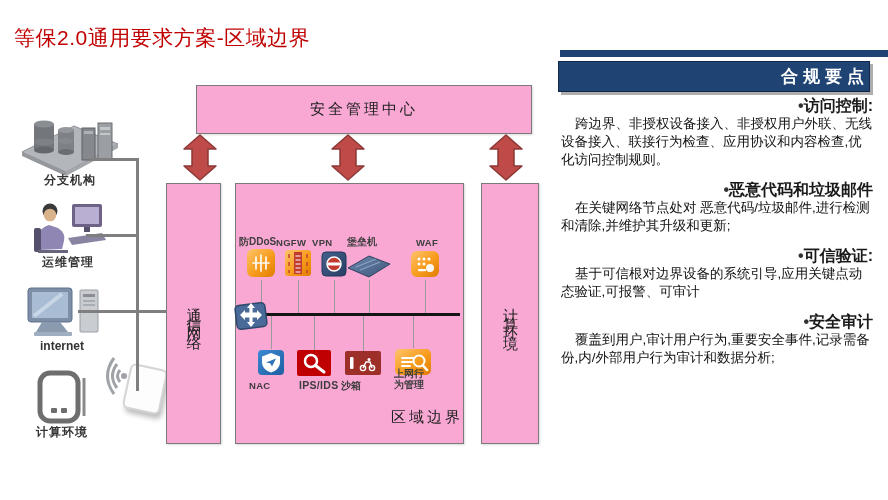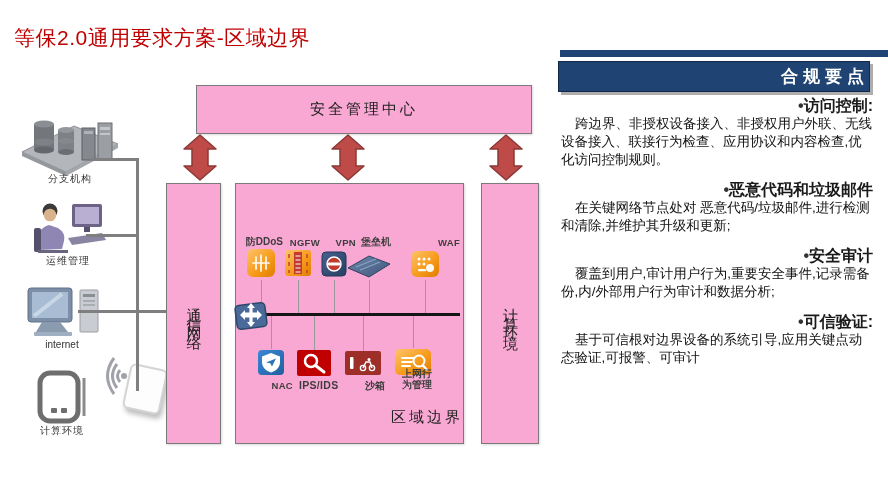--- a/index.html
+++ b/index.html
@@ -7,23 +7,23 @@
          font-family:"Liberation Sans","DejaVu Sans",sans-serif;color:#1a1a1a;}
   .abs{position:absolute;}
   #title{left:14px;top:24px;font-size:21px;font-weight:normal;color:#C00000;letter-spacing:.5px;}
   .obox{background:#f9a8d4;border:1.5px solid #7a7a7a;box-shadow:1px 1px 2px rgba(0,0,0,.15);}
   .hcenter{display:flex;align-items:center;justify-content:center;}
   .vtext{writing-mode:vertical-rl;text-orientation:upright;letter-spacing:9px;font-size:15px;color:#222;}
   .boxlabel{font-size:15px;letter-spacing:3px;color:#222;}
   .gline{background:#7f7f7f;}
   .thinline{background:#9a9a9a;width:1px;}
   .busline{background:#151515;}
-  .devlabel{font-size:9.5px;font-weight:bold;color:#3d3d3d;text-align:right;line-height:11px;letter-spacing:.3px;}
+  .devlabel{font-size:9.5px;font-weight:bold;color:#3d3d3d;text-align:left;line-height:11px;letter-spacing:.3px;}
   .cjklabel{font-size:10px;font-weight:bold;letter-spacing:0;}
-  .nodelabel{font-size:10px;color:#333;text-align:center;letter-spacing:1px;}
+  .nodelabel{font-size:12px;color:#333;text-align:center;letter-spacing:1px;font-weight:bold;}
   
   #panel-topbar{left:560px;top:50px;width:328px;height:7px;background:#1F4473;}
   #panel-header{left:558px;top:61px;width:310px;height:29px;background:#1F4473;border:1px solid #13294A;
                 box-shadow:3px 3px 0 #ADADAD;color:#fff;font-weight:bold;font-size:17px;letter-spacing:5px;justify-content:flex-end;}
   #panel-list{left:561px;top:97px;width:312px;}
   .pitem{margin-bottom:12px;}
   .phead{font-size:16px;font-weight:bold;line-height:18px;text-align:right;}
   .phead .bullet{display:inline-block;width:14px;color:#333;font-weight:bold;}
   .pbody{font-size:13.5px;line-height:18px;text-indent:14px;color:#111;}
   
@@ -268,22 +268,22 @@
   <div class="abs" id="panel-list">
     <div class="pitem">
       <div class="phead"><span class="bullet">•</span><span>访问控制:</span></div>
       <div class="pbody">跨边界、非授权设备接入、非授权用户外联、无线设备接入、联接行为检查、应用协议和内容检查,优化访问控制规则。</div>
     </div>
     <div class="pitem">
       <div class="phead"><span class="bullet">•</span><span>恶意代码和垃圾邮件</span></div>
       <div class="pbody">在关键网络节点处对 恶意代码/垃圾邮件,进行检测和清除,并维护其升级和更新;</div>
     </div>
     <div class="pitem">
+      <div class="phead"><span class="bullet">•</span><span>可信验证:</span></div>
+      <div class="pbody">基于可信根对边界设备的系统引导,应用关键点动态验证,可报警、可审计</div>
+    </div>
+    <div class="pitem">
       <div class="phead"><span class="bullet">•</span><span>安全审计</span></div>
       <div class="pbody">覆盖到用户,审计用户行为,重要安全事件,记录需备份,内/外部用户行为审计和数据分析;</div>
     </div>
-    <div class="pitem">
-      <div class="phead"><span class="bullet">•</span><span>可信验证:</span></div>
-      <div class="pbody">基于可信根对边界设备的系统引导,应用关键点动态验证,可报警、可审计</div>
-    </div>
   </div>
 
 </div>
 
 </body></html>

